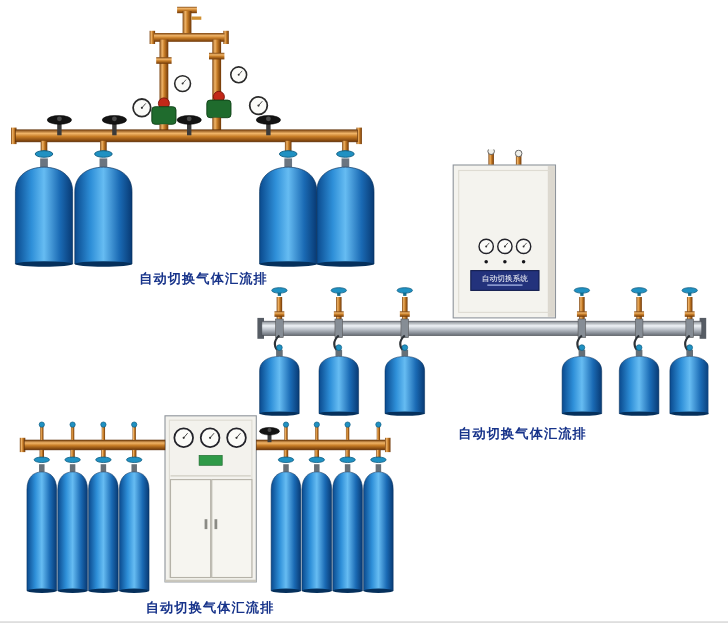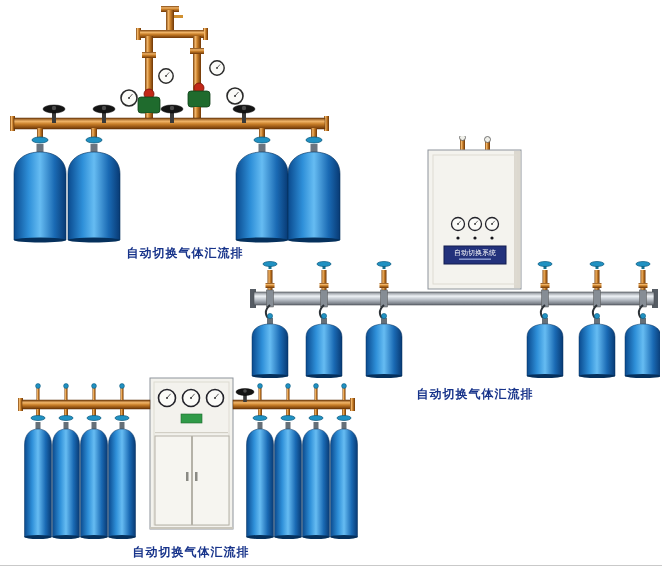--- a/index.html
+++ b/index.html
@@ -99,21 +99,21 @@
       <use href="#wheel1" x="166" y="103"></use>
       <use href="#wheel1" x="238" y="103"></use>
 
       <use href="#bottle1" x="34" y="146"></use>
       <use href="#bottle1" x="88" y="146"></use>
       <use href="#bottle1" x="256" y="146"></use>
       <use href="#bottle1" x="308" y="146"></use>
     </svg>
   </div>
 
-  <div class="fig" style="left:248px;top:136px;width:412px;height:246px;">
+  <div class="fig" style="left:232px;top:136px;width:412px;height:246px;">
     <svg width="412" height="246" viewBox="0 0 412 246">
       <defs>
         <linearGradient id="brassV2" x1="0" y1="0" x2="0" y2="1">
           <stop offset="0" stop-color="#7c4410"></stop>
             <stop offset="0.3" stop-color="#f0b468"></stop>
           <stop offset="0.55" stop-color="#c87e28"></stop>
             <stop offset="1" stop-color="#6e3606"></stop>
         </linearGradient>
         <linearGradient id="brassH2" x1="0" y1="0" x2="1" y2="0">
           <stop offset="0" stop-color="#7c4410"></stop>

